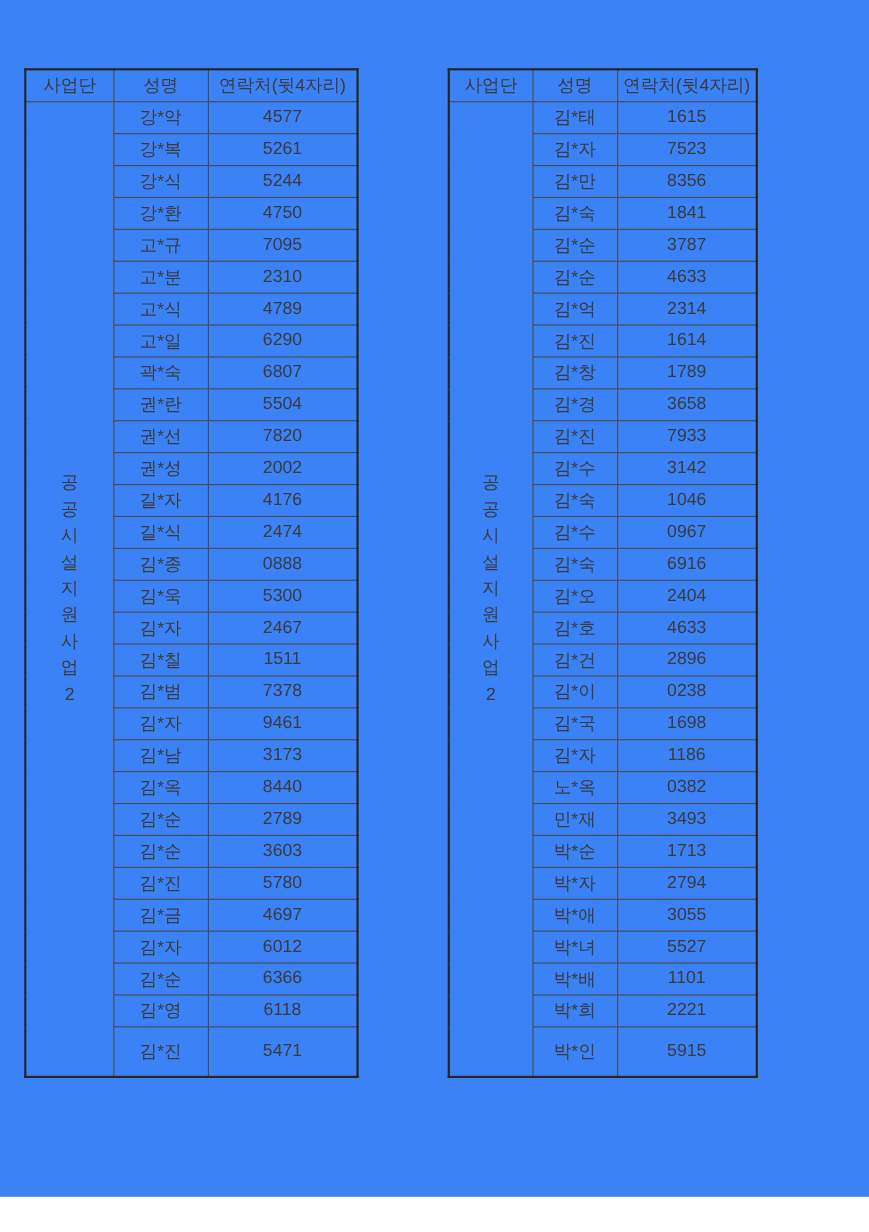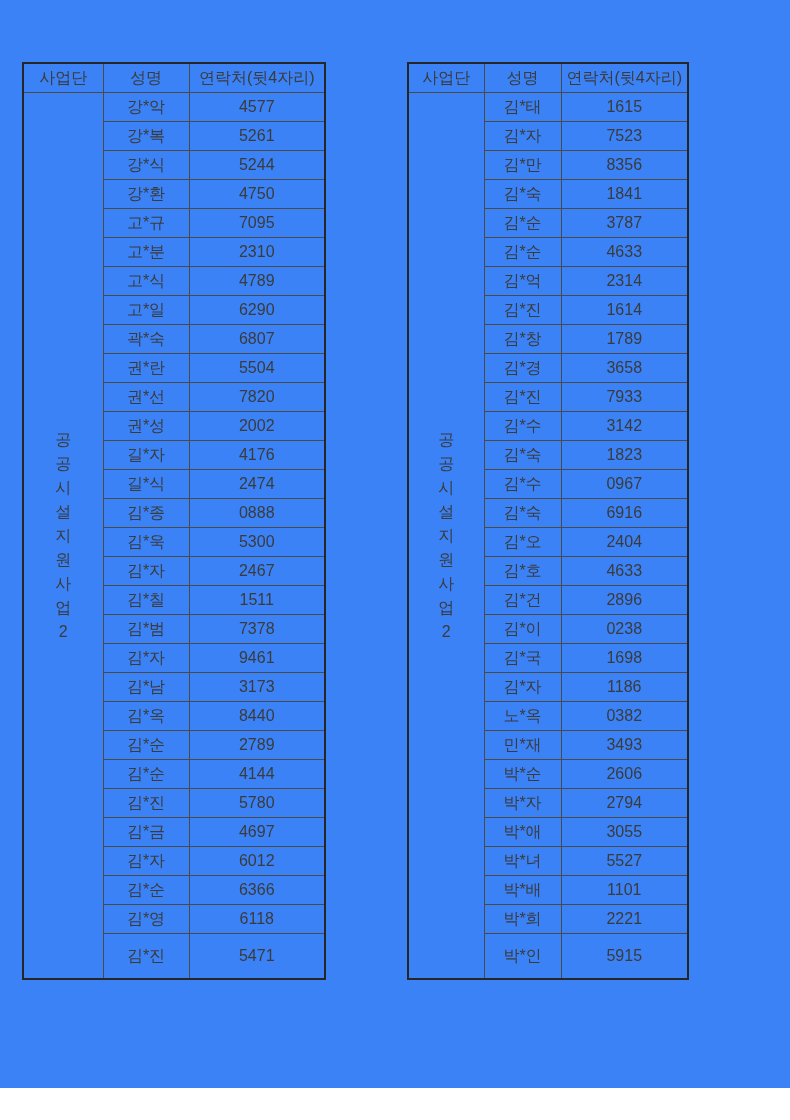--- a/index.html
+++ b/index.html
@@ -183,21 +183,21 @@
         <tr>
           <td>김*옥</td>
           <td>8440</td>
         </tr>
         <tr>
           <td>김*순</td>
           <td>2789</td>
         </tr>
         <tr>
           <td>김*순</td>
-          <td>4144</td>
+          <td>3603</td>
         </tr>
         <tr>
           <td>김*진</td>
           <td>5780</td>
         </tr>
         <tr>
           <td>김*금</td>
           <td>4697</td>
         </tr>
         <tr>
@@ -287,21 +287,21 @@
         <tr>
           <td>김*진</td>
           <td>7933</td>
         </tr>
         <tr>
           <td>김*수</td>
           <td>3142</td>
         </tr>
         <tr>
           <td>김*숙</td>
-          <td>1823</td>
+          <td>1046</td>
         </tr>
         <tr>
           <td>김*수</td>
           <td>0967</td>
         </tr>
         <tr>
           <td>김*숙</td>
           <td>6916</td>
         </tr>
         <tr>
@@ -331,21 +331,21 @@
         <tr>
           <td>노*옥</td>
           <td>0382</td>
         </tr>
         <tr>
           <td>민*재</td>
           <td>3493</td>
         </tr>
         <tr>
           <td>박*순</td>
-          <td>2606</td>
+          <td>1713</td>
         </tr>
         <tr>
           <td>박*자</td>
           <td>2794</td>
         </tr>
         <tr>
           <td>박*애</td>
           <td>3055</td>
         </tr>
         <tr>

